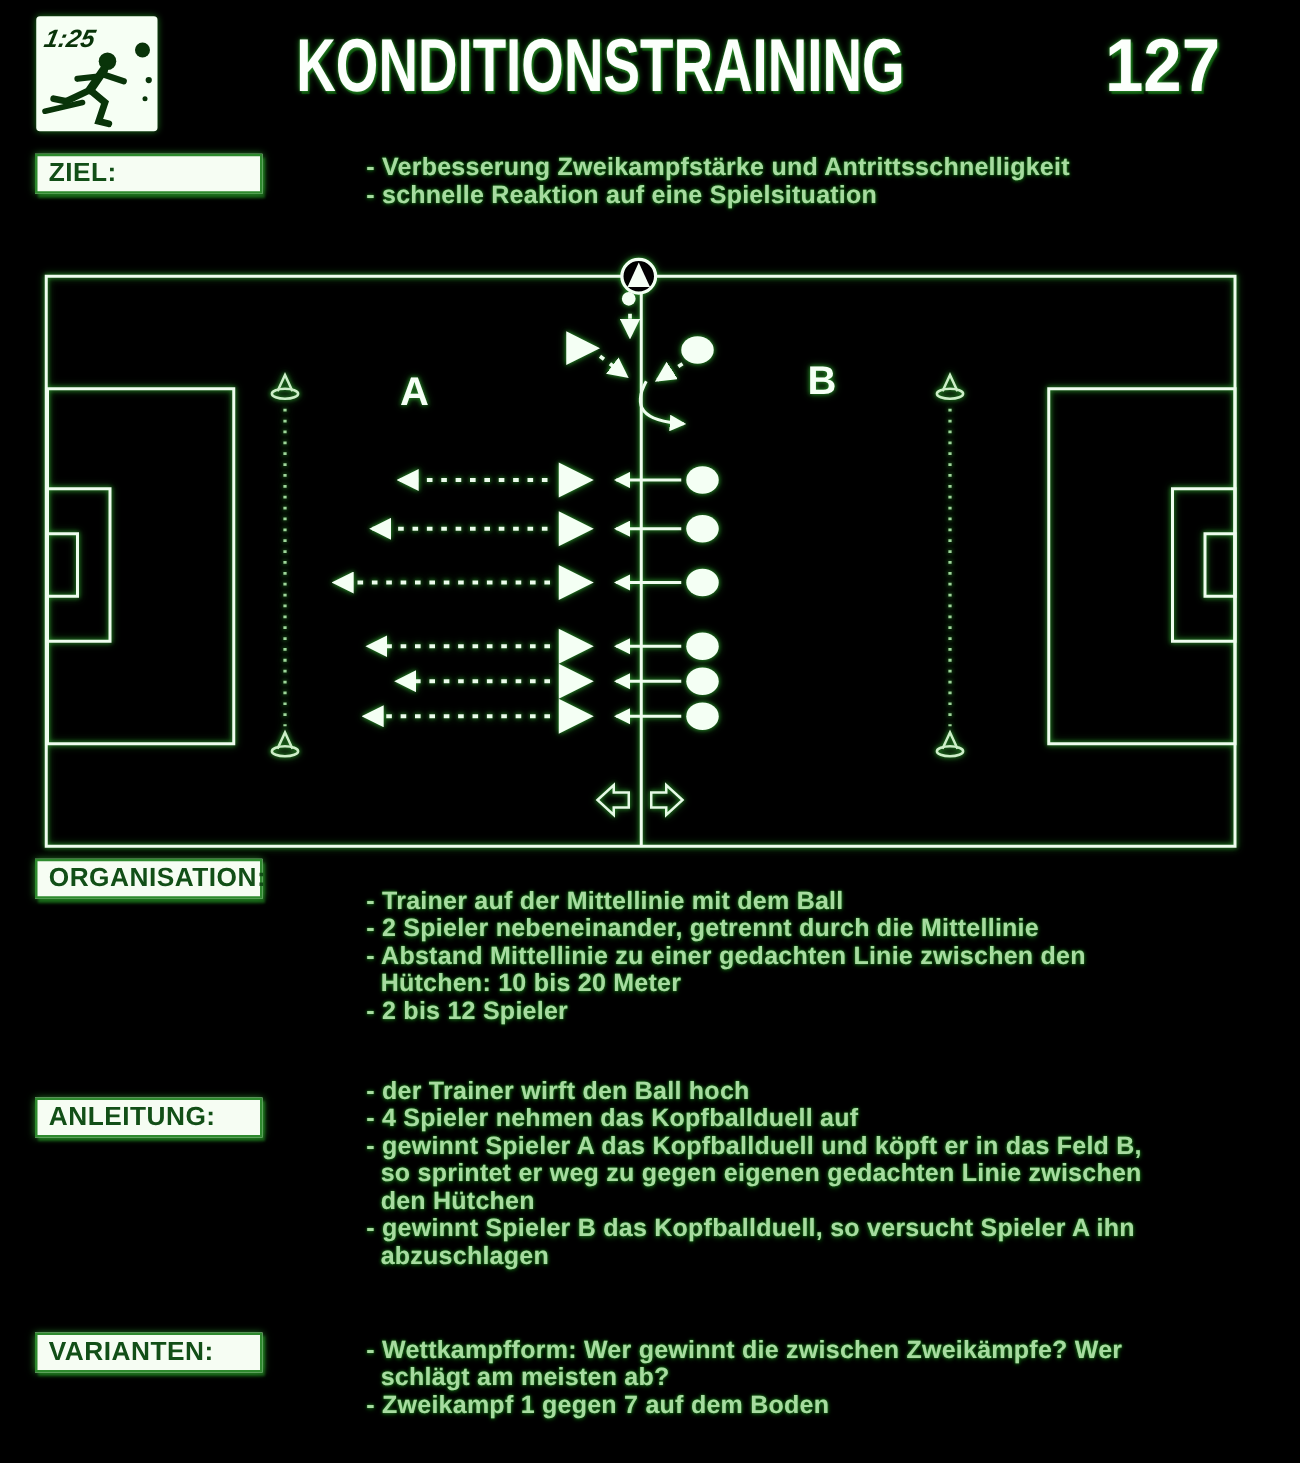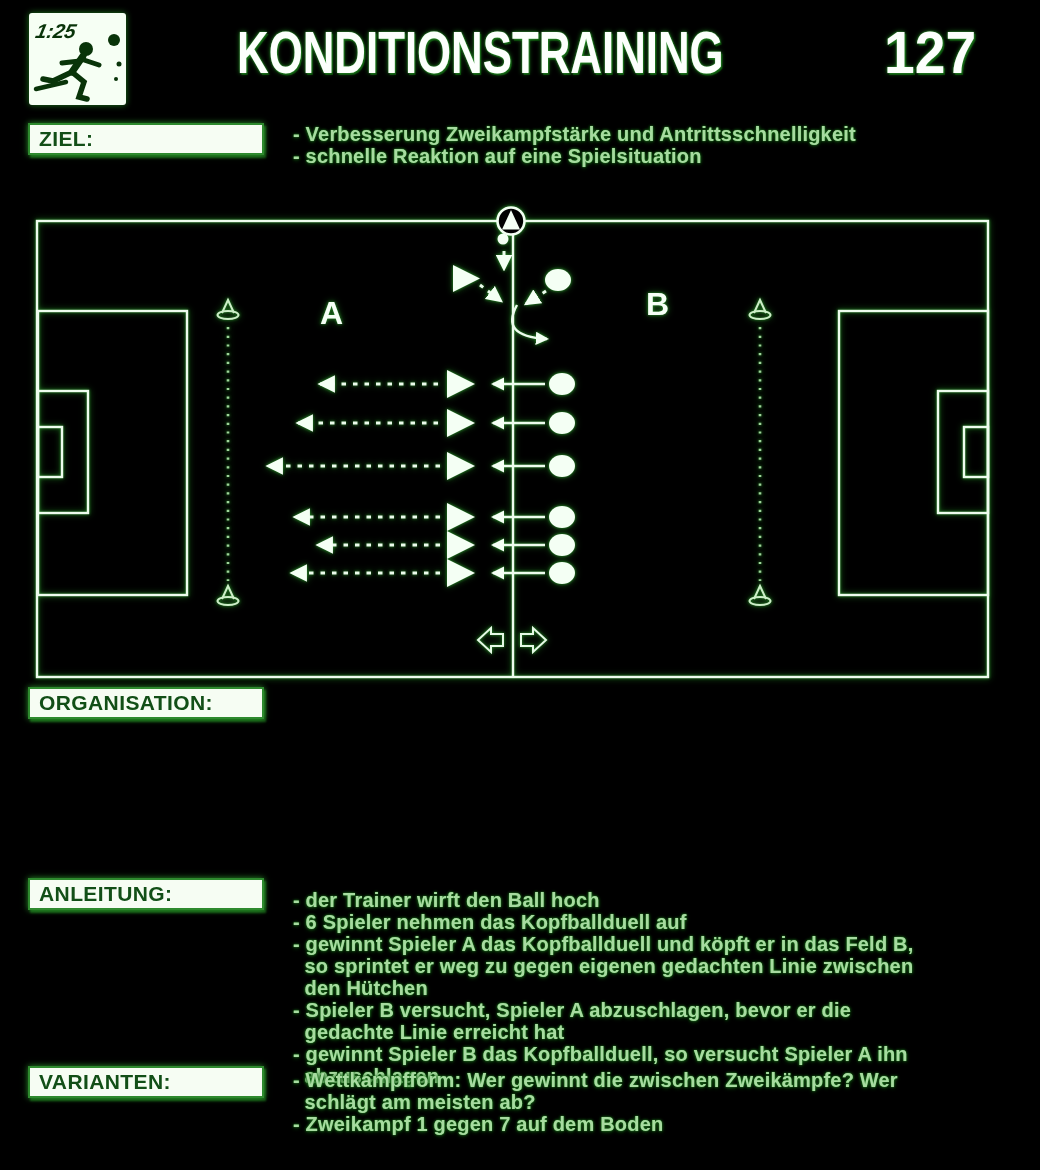--- a/index.html
+++ b/index.html
@@ -12,38 +12,38 @@
     font-size:60px;font-weight:700;line-height:62px;letter-spacing:0;
     color:#fcfffc;white-space:nowrap;
     transform:scaleX(.73);transform-origin:left top;
     text-shadow:0 0 2px #3aa03a,0 0 6px #1f7a1f,2px 2px 1px #0b4b0b;}
   #page-number{position:absolute;left:884px;top:22px;
     font-size:60px;font-weight:700;line-height:62px;color:#fcfffc;
     transform:scaleX(.92);transform-origin:left top;
     text-shadow:0 0 2px #3aa03a,0 0 6px #1f7a1f,2px 2px 1px #0b4b0b;}
 
   
-  .label-box{position:absolute;left:28px;width:236px;height:32px;box-sizing:border-box;
+  .label-box{position:absolute;left:28px;width:182px;height:32px;box-sizing:border-box;
     background:#f6fdf3;border:2px solid #2e8a2e;
     box-shadow:0 0 6px rgba(50,170,50,.85),2px 3px 2px rgba(20,90,20,.9);
     color:#11511666;color:#124f17;font-size:21px;font-weight:700;line-height:28px;
     padding-left:9px;letter-spacing:.4px;}
   #box-ziel{top:123px;}
   #box-organisation{top:687px;}
   #box-anleitung{top:878px;}
   #box-varianten{top:1066px;}
 
   
   .bullets{position:absolute;left:293px;width:740px;
     font-size:20px;font-weight:700;line-height:22px;letter-spacing:.2px;
     color:#a7dba0;white-space:pre-wrap;
     text-shadow:0 0 1px #2f8f2f,0 0 3px #1d6d1d,0 1px 4px #0c4c0c;}
   #bullets-ziel{top:123px;}
   #bullets-organisation{top:710px;}
-  #bullets-anleitung{top:862px;margin-top:27px;}
+  #bullets-anleitung{top:862px;}
   #bullets-varianten{top:1069px;}
   .bullets>div{margin:0;}
 
   
   #field-wrap{position:absolute;left:30px;top:205px;width:980px;height:480px;}
   #field{filter:drop-shadow(0 0 1.5px #2a8f2a) drop-shadow(0 0 3px #145014);}
   .fl{fill:none;stroke:#eefcee;stroke-width:2.4;}
   .fl-thin{fill:none;stroke:#e6f9e6;stroke-width:2;}
   .pshape{fill:#f4fff4;stroke:none;}
   .dashline{stroke:#ecfbec;stroke-width:3.2;stroke-dasharray:4.5 7;fill:none;}
@@ -166,25 +166,26 @@
           <line x1="515" y1="368" x2="463" y2="368" class="arrowline" marker-end="url(#ah)"></line>
           <ellipse cx="532" cy="368" rx="13" ry="11" class="pshape"></ellipse>
         </g>
 
       <path class="fl-thin" d="M 448 435 L 461 423 L 461 429 L 473 429 L 473 441 L 461 441 L 461 447 Z"></path>
       <path class="fl-thin" d="M 516 435 L 503 423 L 503 429 L 491 429 L 491 441 L 503 441 L 503 447 Z"></path>
     </svg>
   </div>
 
   <div class="label-box" id="box-organisation">ORGANISATION:</div>
+  <div class="bullets" id="bullets-organisation"><div>- Trainer auf der Mittellinie mit dem Ball</div><div>- 2 Spieler nebeneinander, getrennt durch die Mittellinie</div><div>- Abstand Mittellinie zu einer gedachten Linie zwischen den
+  Hütchen: 10 bis 20 Meter</div><div>- 2 bis 12 Spieler</div></div>
 
   <div class="label-box" id="box-anleitung">ANLEITUNG:</div>
-  <div class="bullets" id="bullets-anleitung"><div>- der Trainer wirft den Ball hoch</div><div>- 6 Spieler nehmen das Kopfballduell auf</div><div>- gewinnt Spieler A das Kopfballduell und köpft er in das Feld B,
+  <div class="bullets" id="bullets-anleitung"><div>- der Trainer wirft den Ball hoch</div><div>- 4 Spieler nehmen das Kopfballduell auf</div><div>- gewinnt Spieler A das Kopfballduell und köpft er in das Feld B,
   so sprintet er weg zu gegen eigenen gedachten Linie zwischen
-  den Hütchen</div><div>- Spieler B versucht, Spieler A abzuschlagen, bevor er die
-  gedachte Linie erreicht hat</div><div>- gewinnt Spieler B das Kopfballduell, so versucht Spieler A ihn
+  den Hütchen</div><div>- gewinnt Spieler B das Kopfballduell, so versucht Spieler A ihn
   abzuschlagen</div></div>
 
   <div class="label-box" id="box-varianten">VARIANTEN:</div>
   <div class="bullets" id="bullets-varianten"><div>- Wettkampfform: Wer gewinnt die zwischen Zweikämpfe? Wer
   schlägt am meisten ab?</div><div>- Zweikampf 1 gegen 7 auf dem Boden</div></div>
 
 </div>
 
 </body></html>

